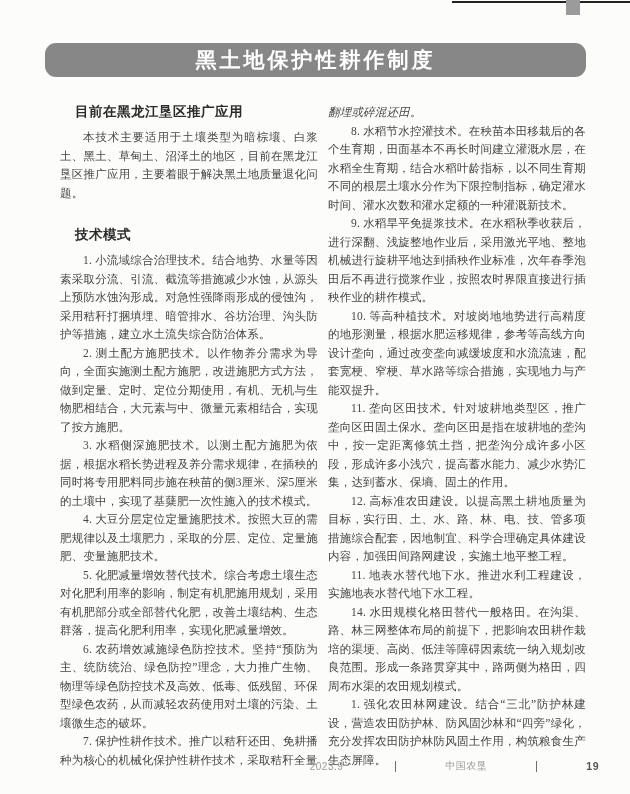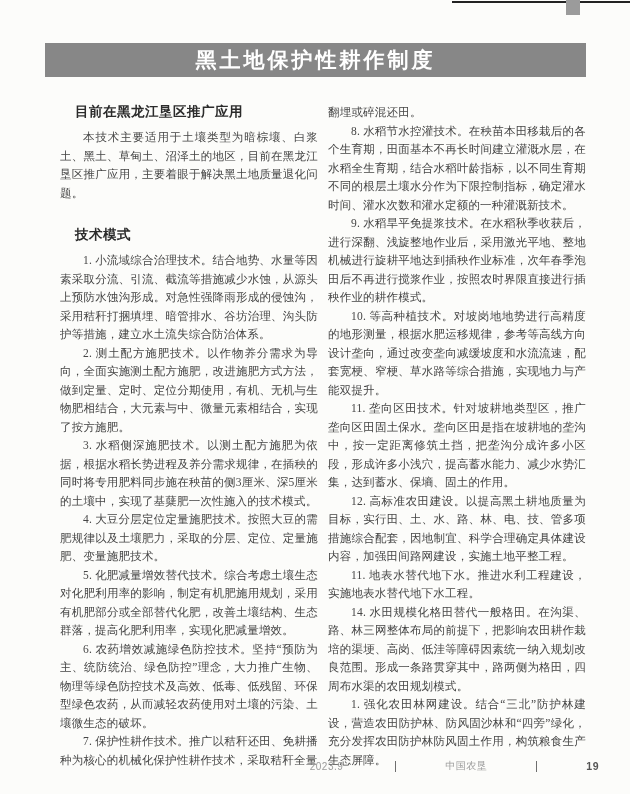--- a/index.html
+++ b/index.html
@@ -24,21 +24,21 @@
     position: absolute;
     left: 566px; top: 0;
     width: 14px; height: 15px;
     background: #9b9b9b;
   }
   .title-banner {
     position: absolute;
     left: 45px; top: 43px;
     width: 541px; height: 34px;
     background: #878787;
-    display: flex; align-items: center; justify-content: center;
+    display: flex; align-items: center; justify-content: center; border-radius: 11px;
   }
   .title-banner .title-text {
     color: #ffffff;
     font-family: "Liberation Sans", "DejaVu Sans", sans-serif;
     font-weight: bold;
     font-size: 21px;
     letter-spacing: 3px;
   }
   .col {
     position: absolute;
@@ -57,21 +57,21 @@
     font-size: 13.5px;
     line-height: 17px;
     font-weight: bold;
     color: #2b2b2b;
     letter-spacing: 0.5px;
     margin: 0 0 8px 15px;
   }
   .col h2.second { margin-top: 24px; }
   .col p { margin: 0; }
   .col p.indent { text-indent: 2em; }
-  .col p.noindent { text-indent: 0; }
+  .col p.noindent { text-indent: 0; font-style: italic; }
   .footer {
     position: absolute;
     top: 759px; right: 31px;
     display: flex; align-items: center;
     font-family: "Liberation Sans", "DejaVu Sans", sans-serif;
     font-size: 10px;
     color: #9b9b9b;
     letter-spacing: 0.5px;
     gap: 44px;
   }

